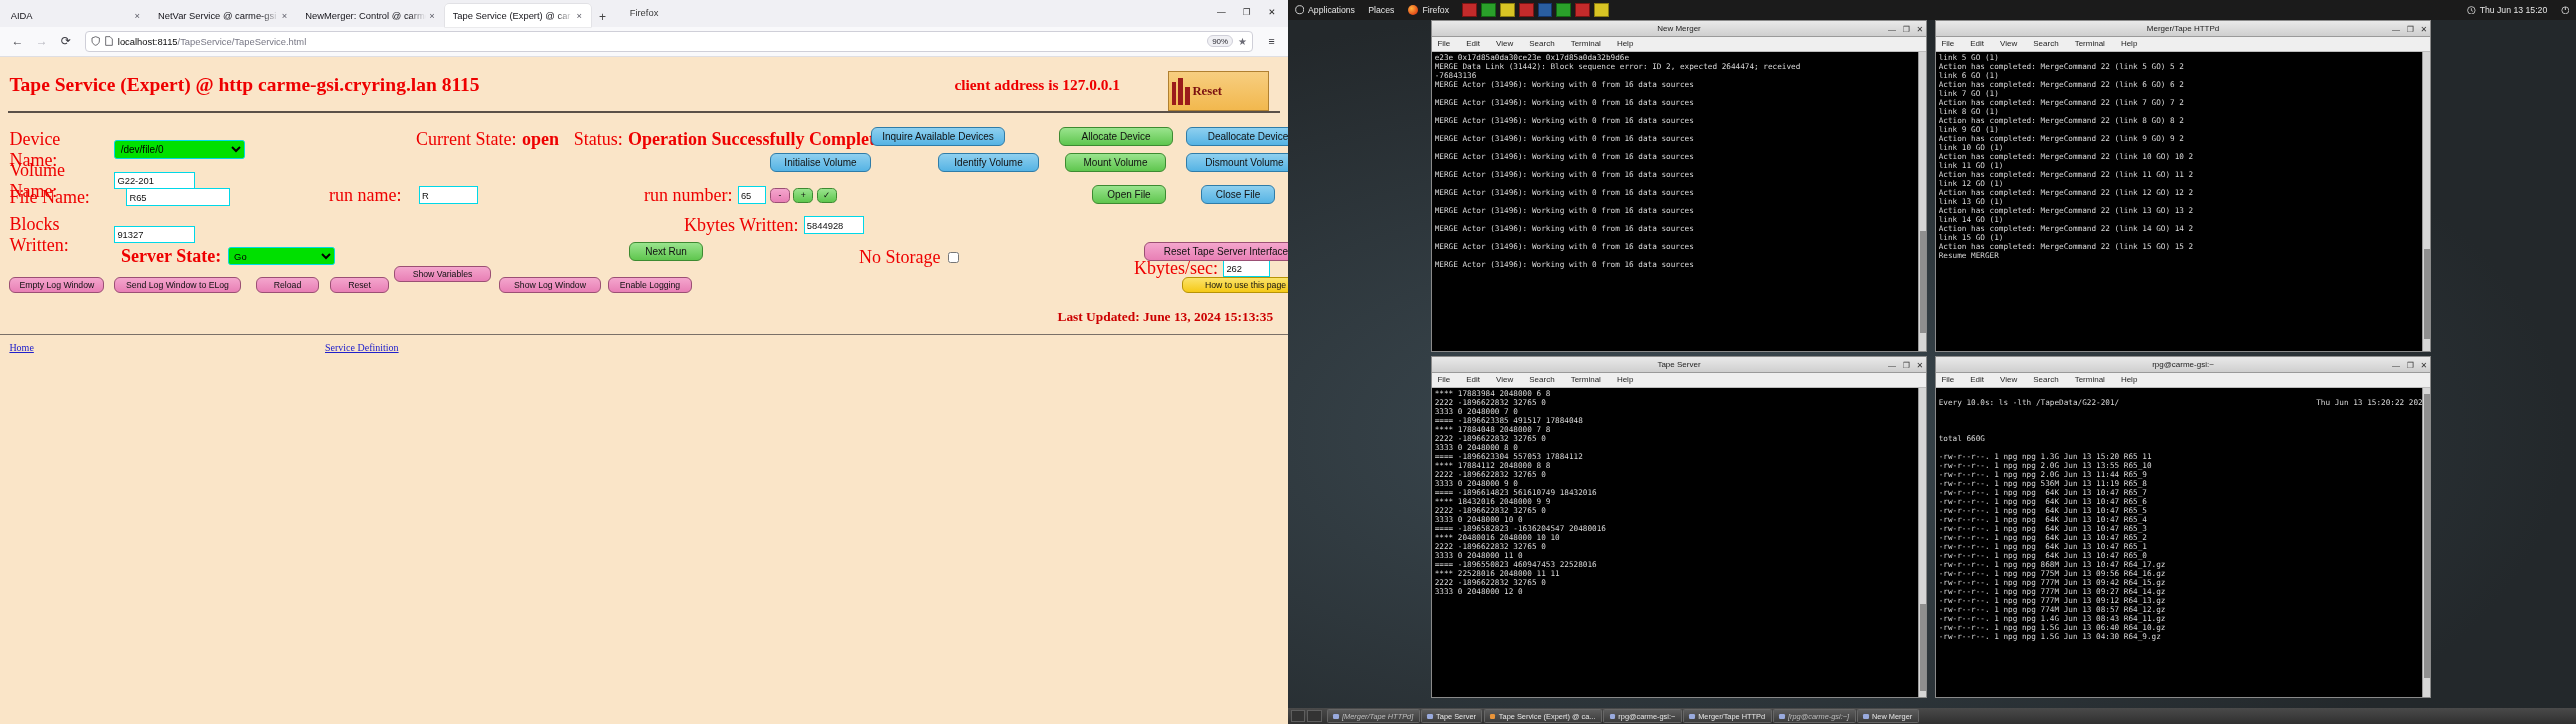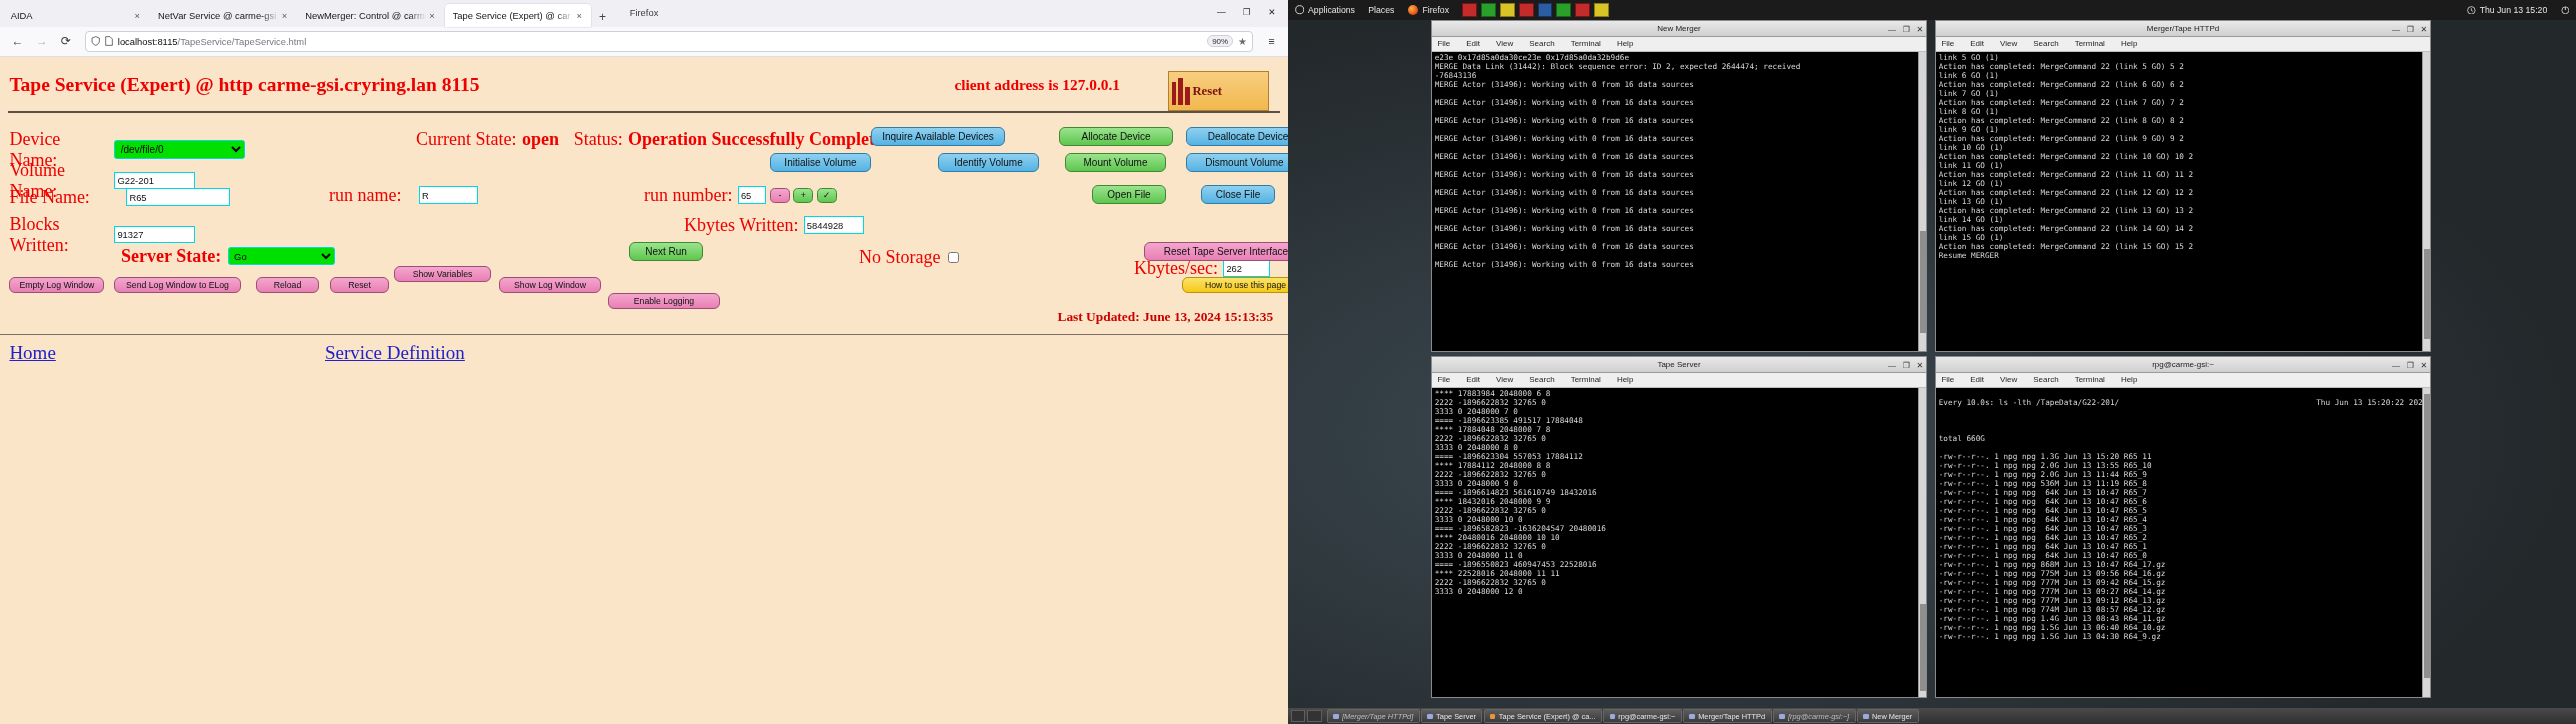--- a/index.html
+++ b/index.html
@@ -125,21 +125,21 @@
     border-color:#3d8a31;
   }
   .btn.yellow {
     background: linear-gradient(180deg,#fbe36b 0%, #f5c916 100%);
     border-color:#b79305;
   }
   .btn.sm { font-size: 8.7px; height: 16px; padding: 2px 6px; }
   .btn.mini { font-size: 8.7px; height: 14.8px; padding: 1.3px 5.4px; border-radius:4.7px; }
 
   .link { color:#2020cc; text-decoration: underline;
-     font-family:"Liberation Serif",serif; font-size: 19px; }
+     font-family:"Liberation Serif",serif; font-size: 10px; }
   .updated { color:#cc0000; font-family:"Liberation Serif",serif;
      font-size: 13.4px; font-weight:bold; }
   .hr2 { height: 1.3px; background:#7a7068; }
 
   
   #desktop {
     position:absolute; left: 1288px; top: 0; width: 1288px; height: 725px;
     background: #2b2b2b;
     background-image:
       radial-gradient(ellipse at 30% 60%, #3c4a52 0%, #23282b 70%);
@@ -352,21 +352,21 @@
 
         <div class="btn green" style="position:absolute; left:629px; top:129px; width:74px">Next Run</div>
         <div class="btn" style="position:absolute; left:1144px; top:129px; width:164px">Reset Tape Server Interface</div>
 
         <div class="btn sm" style="position:absolute; left:9.4px; top:164px; width:95px">Empty Log Window</div>
         <div class="btn sm" style="position:absolute; left:114px; top:164px; width:127px">Send Log Window to ELog</div>
         <div class="btn sm" style="position:absolute; left:256px; top:164px; width:63px">Reload</div>
         <div class="btn sm" style="position:absolute; left:330px; top:164px; width:59px">Reset</div>
         <div class="btn sm" style="position:absolute; left:394px; top:153px; width:97px">Show Variables</div>
         <div class="btn sm" style="position:absolute; left:499px; top:164px; width:102px">Show Log Window</div>
-        <div class="btn sm" style="position:absolute; left:608px; top:180px; width:112px">Enable Logging</div>
+        <div class="btn sm" style="position:absolute; left:608px; top:164px; width:84px">Enable Logging</div>
 
         <div class="btn sm yellow" style="position:absolute; left:1182px; top:164px; width:127px">How to use this page</div>
 
         <div class="updated" style="position:absolute; right:14.8px; top:196px;">Last Updated: June 13, 2024 15:13:35</div>
 
         <div class="hr2" style="position:absolute; left:0; right:0; top:221px;"></div>
 
         <a class="link" style="position:absolute; left:9.4px; top:229px;">Home</a>
         <a class="link" style="position:absolute; left:325px; top:229px;">Service Definition</a>
       </div>

